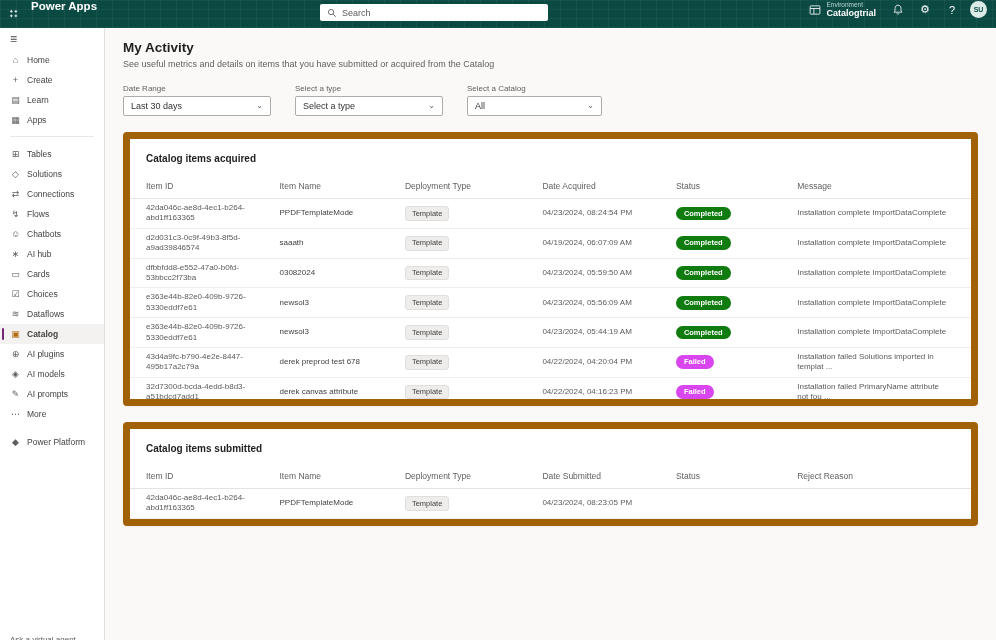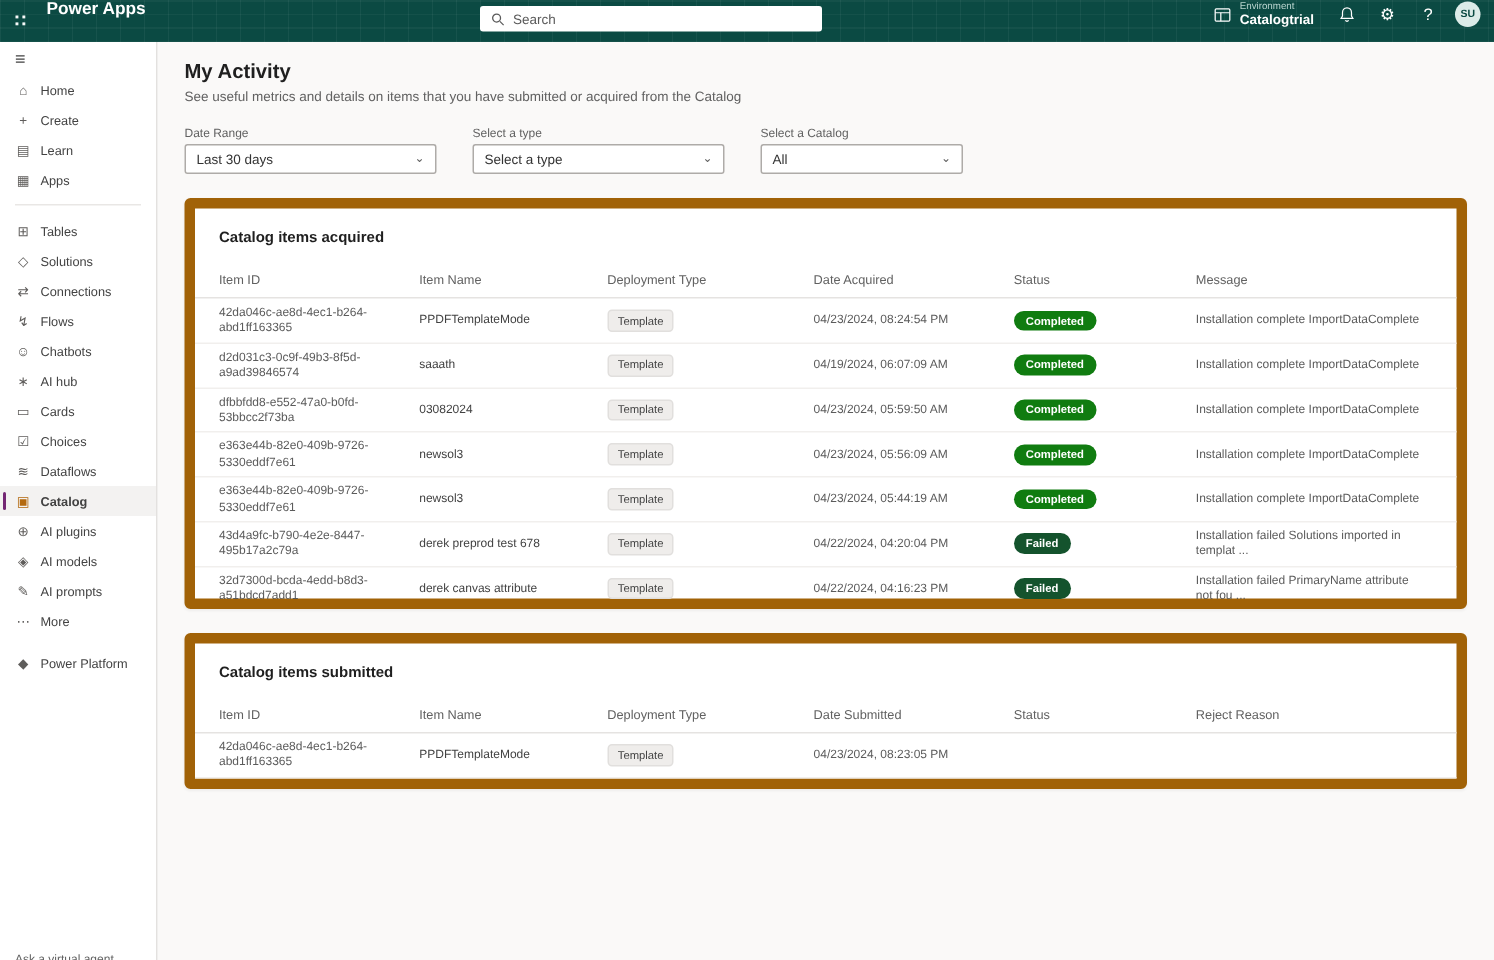--- a/index.html
+++ b/index.html
@@ -46,21 +46,21 @@
   .ask{position:absolute;bottom:-4px;left:10px;font-size:8px;color:#616161;white-space:nowrap}
 
   
   .main{position:absolute;top:26px;left:105px;width:891px;height:614px;overflow:hidden;
     padding:14px 18px 0 18px}
   .page-title{font-size:13.5px;font-weight:700;color:#1f1f1f}
   .page-sub{font-size:9px;color:#616161;margin-top:4px}
 
   .filters{display:flex;gap:24px;margin-top:15px}
   .flabel{font-size:8px;color:#616161;margin-bottom:3px}
-  .fselect{width:168px;height:20px;border:1px solid #aeaba8;border-radius:2px;background:#fff;
+  .fselect{width:148px;height:20px;border:1px solid #aeaba8;border-radius:2px;background:#fff;
     display:flex;align-items:center;justify-content:space-between;padding:0 7px;
     font-size:9px;color:#333;cursor:pointer}
   .fselect.narrow{width:135px}
   .chev{color:#616161;font-size:8px;line-height:1}
 
   .metrics{display:flex;gap:17px;margin-top:15px}
   .mcard{width:147px;height:116px;background:#fff;border:1px solid #e6e4e2;border-radius:4px;
     box-shadow:0 1px 2px rgba(0,0,0,.05);padding:9px 10px}
   .mlabel{font-size:8.5px;font-weight:700;color:#242424}
   .mvalue{font-size:44px;font-weight:400;color:#1b1b1b;text-align:center;margin-top:13px;
@@ -78,21 +78,21 @@
   .tbodywrap::-webkit-scrollbar-track{background:#fafafa}
   .tbodywrap::-webkit-scrollbar-thumb{background:#c8c6c4;border-radius:5px;border:2px solid #fafafa}
   .trow{border-bottom:1px solid #f1efed;min-height:25px}
   .td{font-size:8px;color:#5b5b5b;padding:4px 8px 4px 0;line-height:1.3;word-break:break-word}
   .td.name{color:#424242}
   .pill{display:inline-block;background:#efedeb;border:1px solid #e1dfdd;color:#424242;
     font-size:7.5px;padding:1.5px 6px;border-radius:3px;white-space:nowrap}
   .badge{display:inline-block;color:#fff;font-size:7.5px;font-weight:700;padding:2px 8px;
     border-radius:9px;white-space:nowrap}
   .badge[data-status="green"]{background:#107c10}
-  .badge[data-status="red"]{background:#14532d}
+  .badge[data-status="red"]{background:#d946ef}
   svg{display:block}
 </style>
 </head>
 <body>
 
 <header class="topbar">
   <div class="waffle">
     <div class="waffle-grid"></div>
   </div>
   <div class="brand">Power Apps</div>

